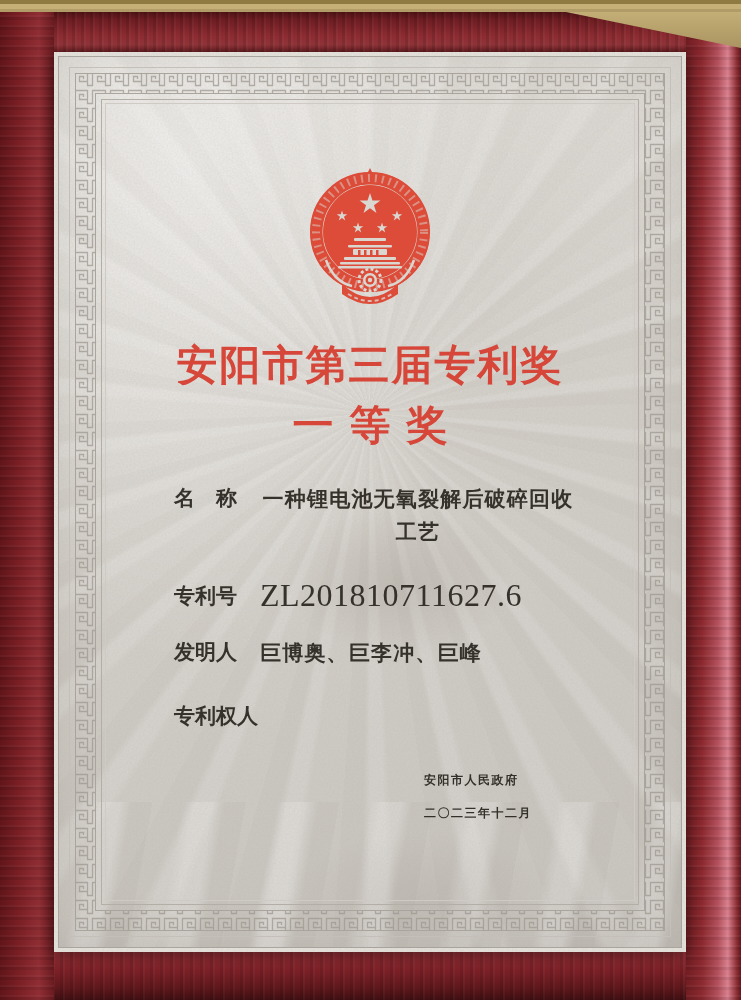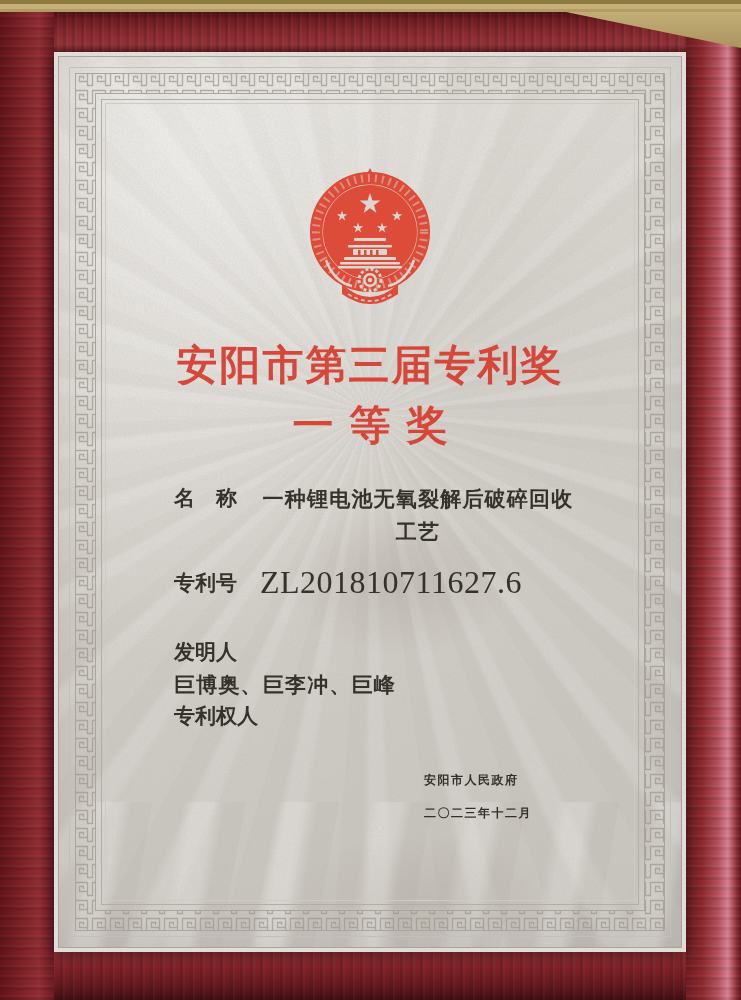--- a/index.html
+++ b/index.html
@@ -63,24 +63,24 @@
     color:var(--title_red,#d6473a);font-weight:bold;}
   .title1{top:286px;font-size:41px;letter-spacing:2px;}
   .title2{top:346px;font-size:41px;letter-spacing:16px;text-indent:16px;}
 
   
   .frow{position:absolute;left:120px;display:flex;align-items:flex-start;color:var(--text_dark,#35312b);}
   .flabel{width:86px;flex:none;font-size:21px;font-weight:700;line-height:32px;letter-spacing:0;}
   .fvalue{font-size:21px;font-weight:600;line-height:33px;letter-spacing:1.2px;text-align:center;}
   .frow-name{top:430px;}
   .fvalue-name{width:316px;word-break:break-all;}
-  .frow-patent{top:515px;}
+  .frow-patent{top:528px;}
   .fvalue-patent{font-family:"Liberation Serif","DejaVu Serif",serif;font-size:32px;
     font-weight:500;letter-spacing:.5px;line-height:31px;}
-  .frow-inventors{top:584px;flex-direction:column;}
+  .frow-inventors{top:584px;}
   .frow-patentee{top:650px;font-family:Liberation Mono, monospace;}
 
   
   .issuer{position:absolute;left:370px;top:712px;font-size:12px;font-weight:600;
     letter-spacing:1.5px;line-height:33px;color:#33302a;}
 </style>
 </head>
 <body>
 
 <div class="scene">

